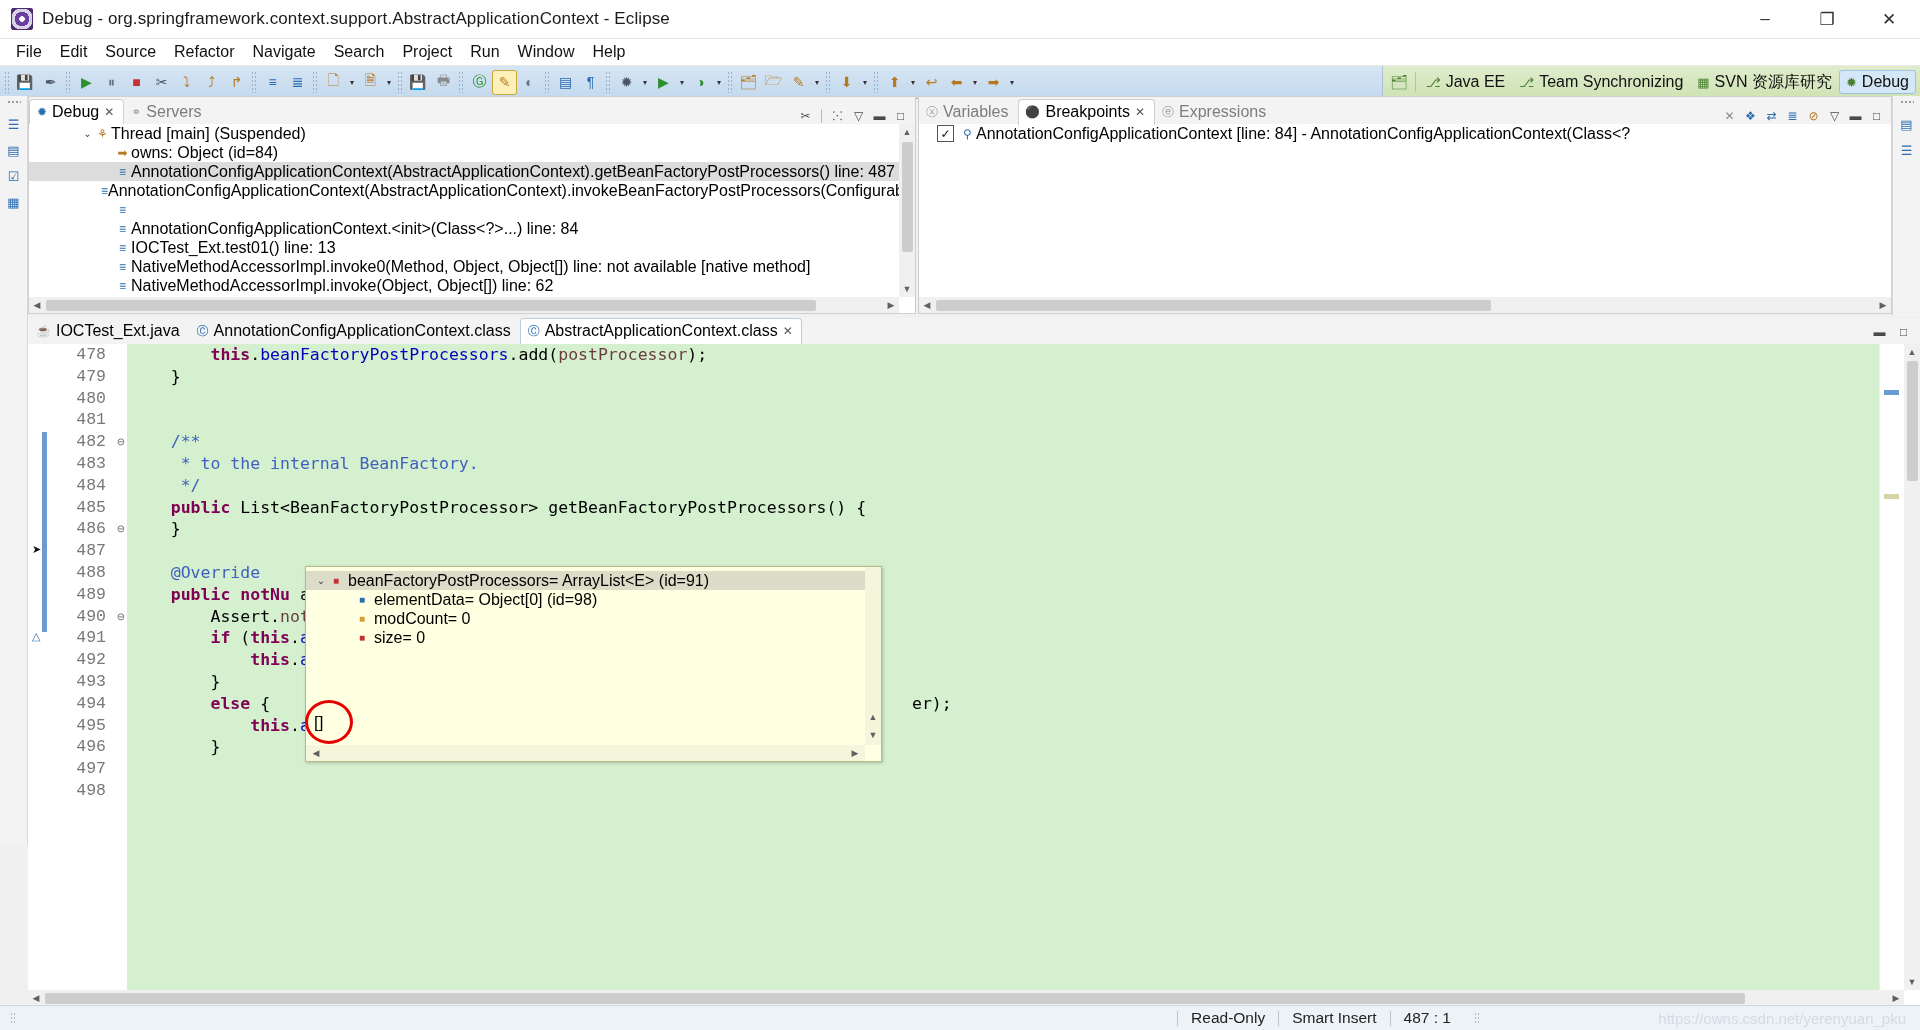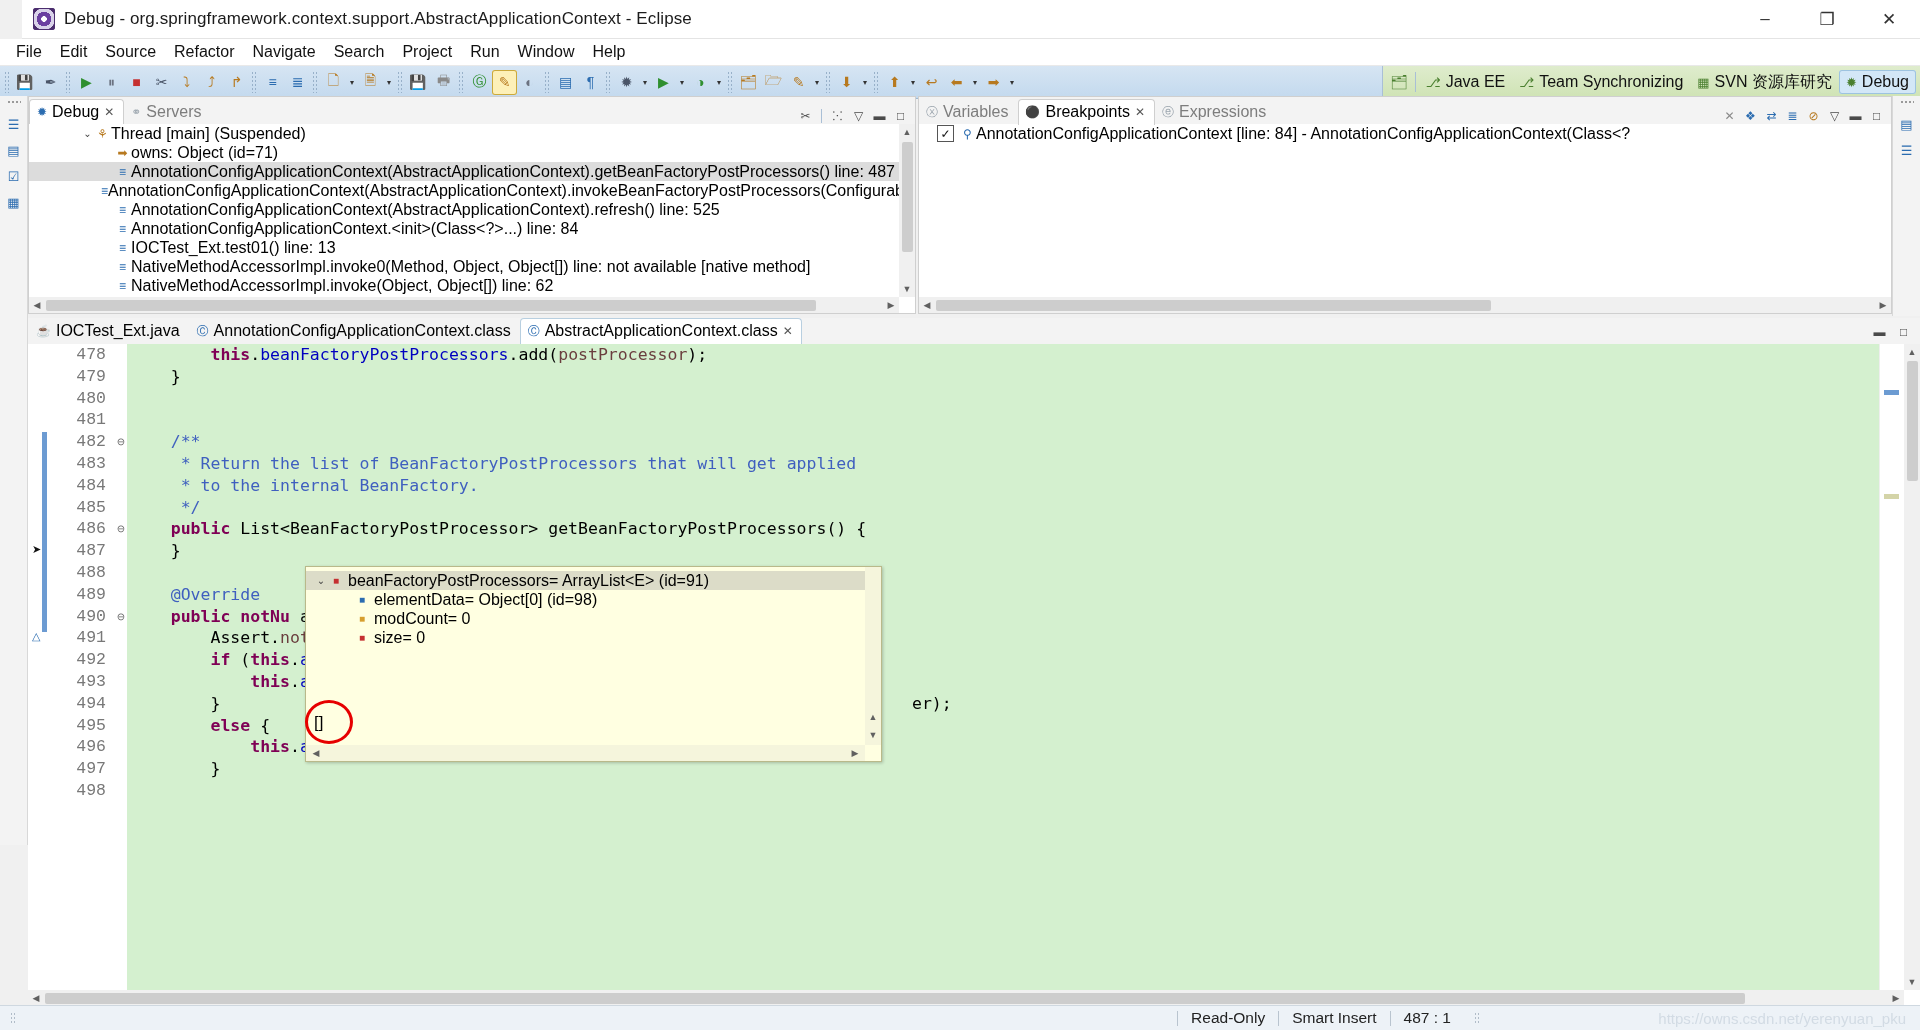--- a/index.html
+++ b/index.html
@@ -7,21 +7,20 @@
     width:1920px;height:1030px;overflow:hidden;
     font-family:"Liberation Sans", sans-serif;
     font-size:17px;
     background:#f0f0f0;
     -webkit-font-smoothing:antialiased;
   }
   
   #titlebar{
     height:38px;background:#ffffff;display:flex;align-items:center;
     border-bottom:1px solid #e4e4e4;
-    margin-left:22px;
   }
   #titlebar .app-icon{
     width:22px;height:22px;margin:0 9px 0 11px;border-radius:3px;
     background:radial-gradient(circle at 50% 50%,#ffffff 0 18%,#6b3fa0 19% 46%,#d9d2e9 47% 70%,#4b2d6e 71% 100%);
     box-shadow:inset 0 0 0 1px #4b2d6e;
   }
   #titlebar .title{font-size:17px;color:#1b1b1b;letter-spacing:.1px;}
   #titlebar .wbtns{margin-left:auto;display:flex;height:38px;}
   #titlebar .wbtn{
     width:62px;height:38px;display:flex;align-items:center;justify-content:center;
@@ -327,36 +326,35 @@
   </div>
   <div id="debugtree">
       <div class="trow" style="padding-left: 52px;">
         <span class="twist">⌄</span>
         <span class="tico" style="font-size: 12px; color: rgb(183, 121, 31);">⚘</span>
         <span class="tlabel">Thread [main] (Suspended)</span>
       </div>
       <div class="trow" style="padding-left: 72px;">
         <span class="twist"></span>
         <span class="tico" style="font-size: 12px; color: rgb(183, 121, 31);">➡</span>
-        <span class="tlabel">owns: Object  (id=71)</span>
+        <span class="tlabel">owns: Object  (id=84)</span>
       </div>
       <div class="trow sel" style="padding-left: 72px;">
         <span class="twist"></span>
         <span class="tico" style="font-size: 12px; color: rgb(43, 108, 176);">≡</span>
         <span class="tlabel">AnnotationConfigApplicationContext(AbstractApplicationContext).getBeanFactoryPostProcessors() line: 487</span>
       </div>
       <div class="trow" style="padding-left: 72px;">
         <span class="twist"></span>
         <span class="tico" style="font-size: 12px; color: rgb(43, 108, 176);">≡</span>
         <span class="tlabel">AnnotationConfigApplicationContext(AbstractApplicationContext).invokeBeanFactoryPostProcessors(ConfigurableListableBeanFact</span>
       </div>
       <div class="trow" style="padding-left: 72px;">
         <span class="twist"></span>
         <span class="tico" style="font-size: 12px; color: rgb(43, 108, 176);">≡</span>
-        <span class="tlabel">AnnotationConfigApplicationContext(AbstractApplicationContext).refresh() line: 525</span>
       </div>
       <div class="trow" style="padding-left: 72px;">
         <span class="twist"></span>
         <span class="tico" style="font-size: 12px; color: rgb(43, 108, 176);">≡</span>
         <span class="tlabel">AnnotationConfigApplicationContext.&lt;init&gt;(Class&lt;?&gt;...) line: 84</span>
       </div>
       <div class="trow" style="padding-left: 72px;">
         <span class="twist"></span>
         <span class="tico" style="font-size: 12px; color: rgb(43, 108, 176);">≡</span>
         <span class="tlabel">IOCTest_Ext.test01() line: 13</span>
@@ -518,21 +516,20 @@
         <div class="fline"></div>
         <div class="fline"></div>
         <div class="fline"></div>
       </div>
     <div id="codearea">
         <div class="cline"><span class="pl">        </span><span class="kw">this</span><span class="pl">.</span><span class="fld">beanFactoryPostProcessors</span><span class="pl">.add(</span><span class="vr">postProcessor</span><span class="pl">);</span></div>
         <div class="cline"><span class="pl">    }</span></div>
         <div class="cline"><span class="pl"></span></div>
         <div class="cline"><span class="pl"></span></div>
         <div class="cline"><span class="cm">    /**</span></div>
-        <div class="cline"><span class="cm">     * Return the list of BeanFactoryPostProcessors that will get applied</span></div>
         <div class="cline"><span class="cm">     * to the internal BeanFactory.</span></div>
         <div class="cline"><span class="cm">     */</span></div>
         <div class="cline"><span class="pl">    </span><span class="kw">public</span><span class="pl"> List&lt;BeanFactoryPostProcessor&gt; getBeanFactoryPostProcessors() {</span></div>
         <div class="cline"><span class="pl">    }</span></div>
         <div class="cline"><span class="pl"></span></div>
         <div class="cline"><span class="pl">    </span><span class="cm">@Override</span></div>
         <div class="cline"><span class="pl">    </span><span class="kw">public</span><span class="pl"> </span><span class="kw">notNu</span><span class="pl"> addA</span></div>
         <div class="cline"><span class="pl">        Assert.</span><span class="vr">notNu</span></div>
         <div class="cline"><span class="pl">        </span><span class="kw">if</span><span class="pl"> (</span><span class="kw">this</span><span class="pl">.</span><span class="fld">app</span></div>
         <div class="cline"><span class="pl">            </span><span class="kw">this</span><span class="pl">.</span><span class="fld">app</span></div>

